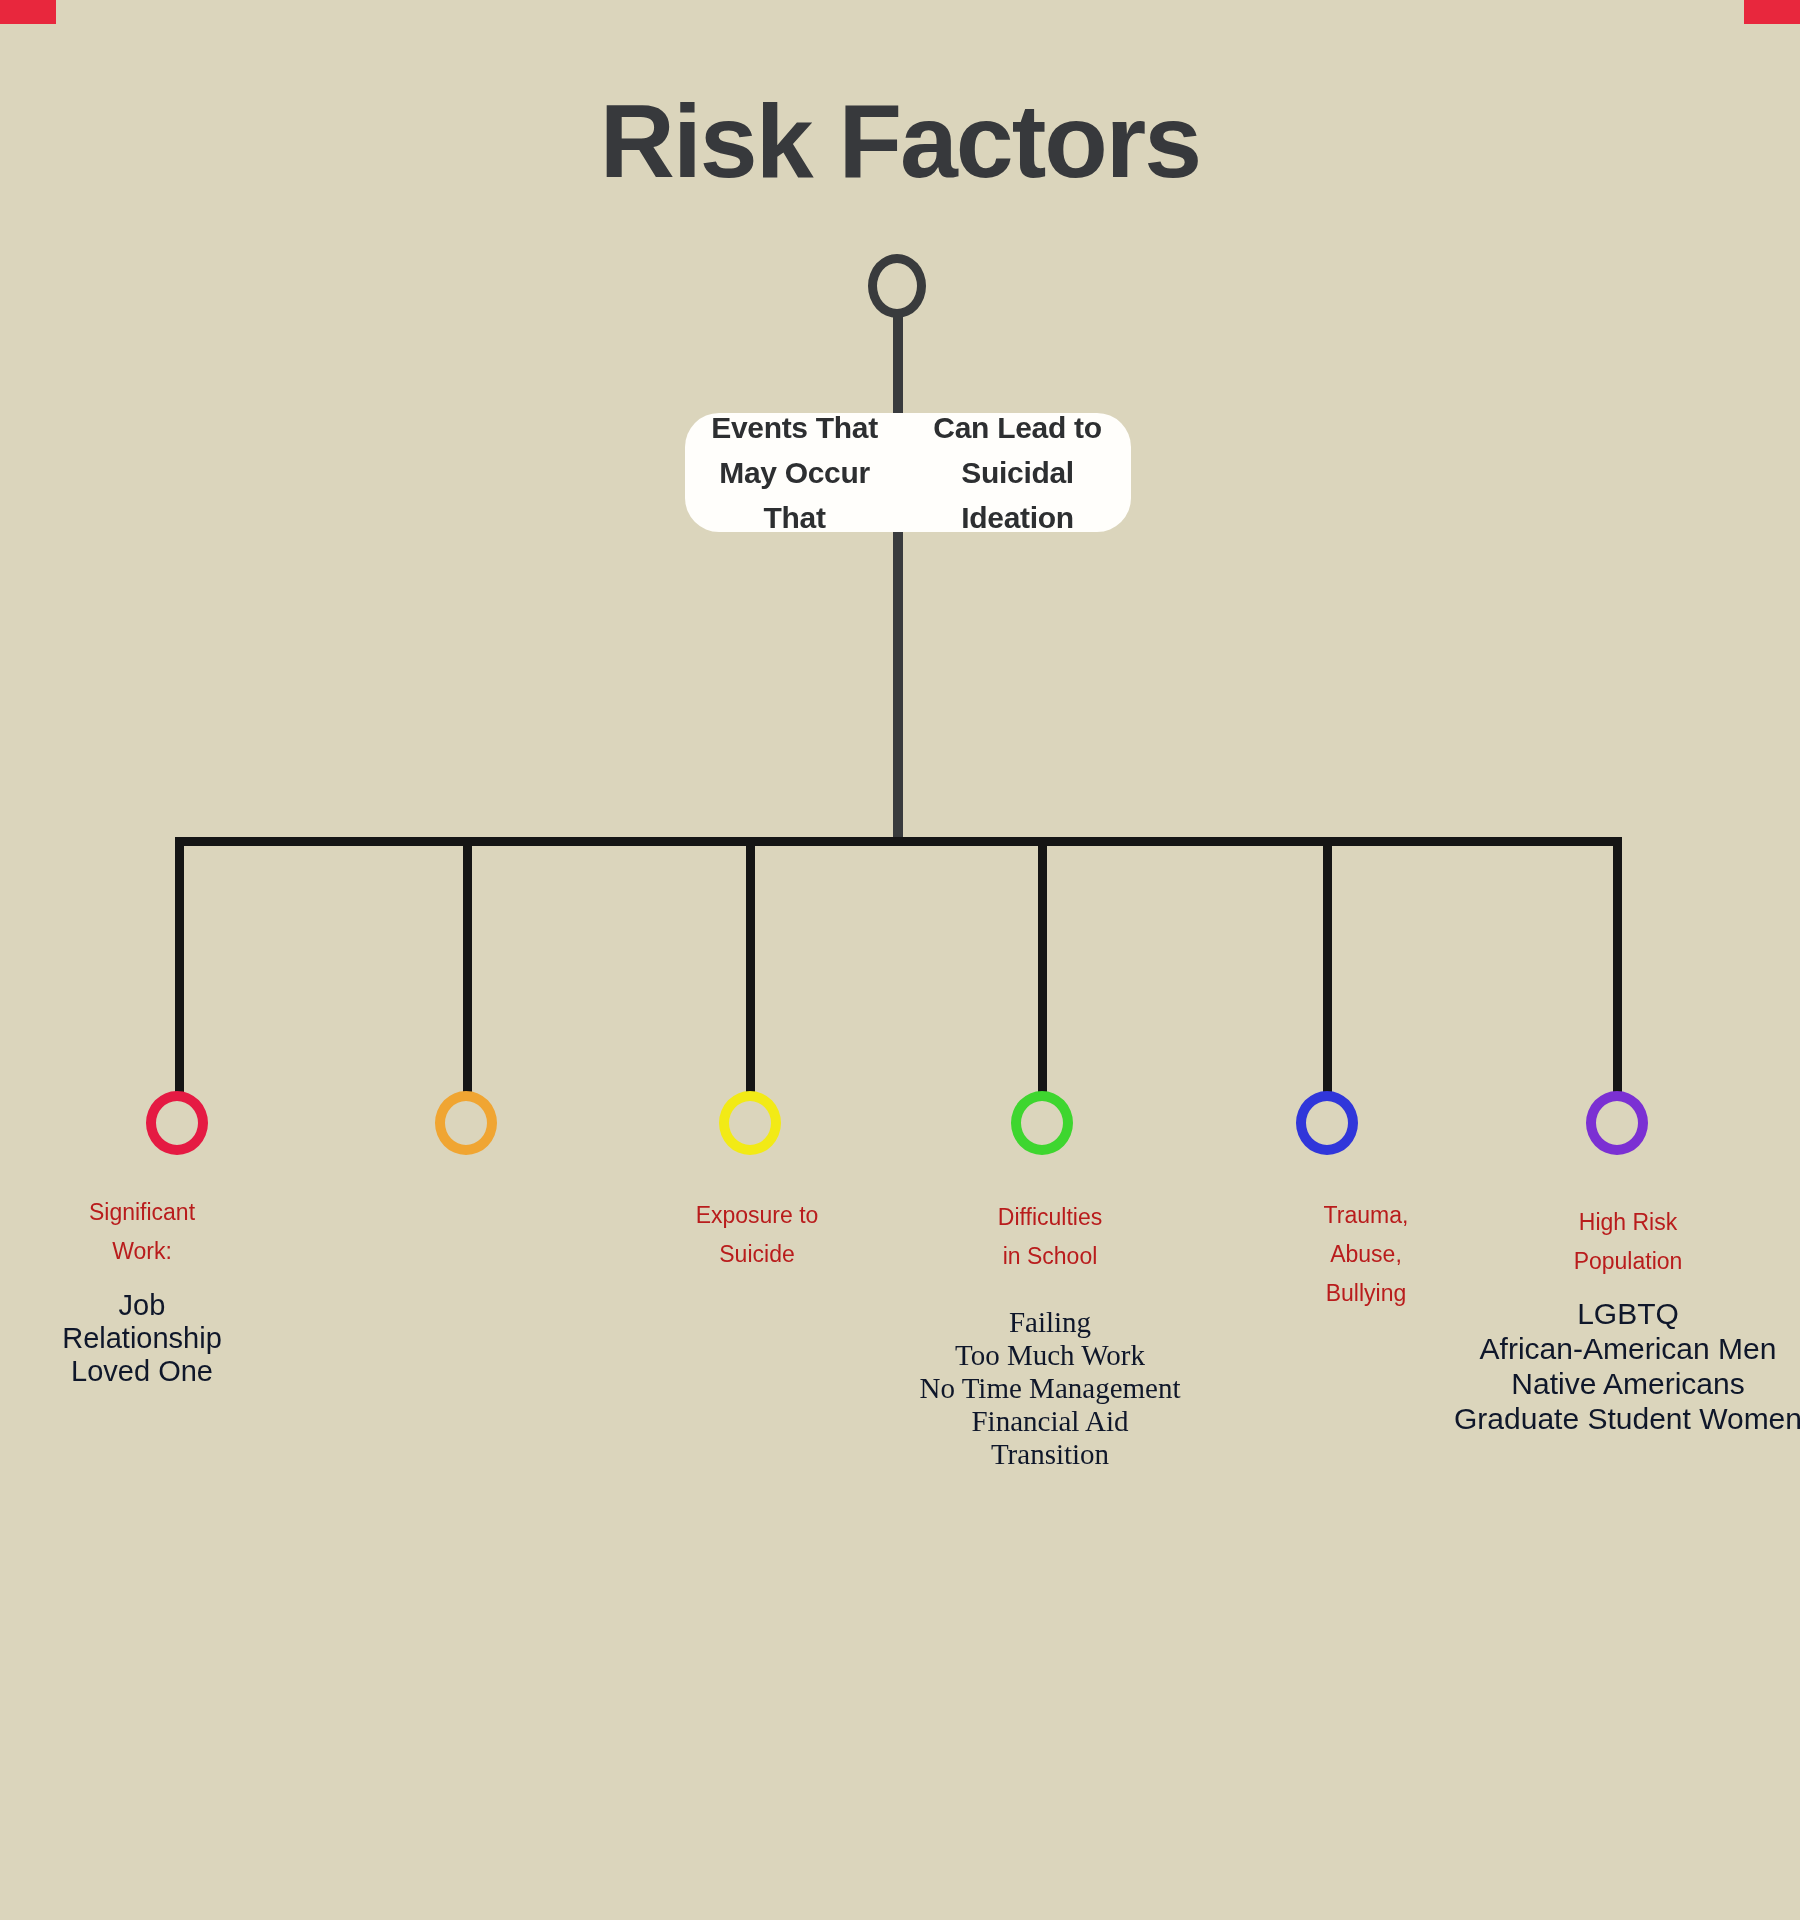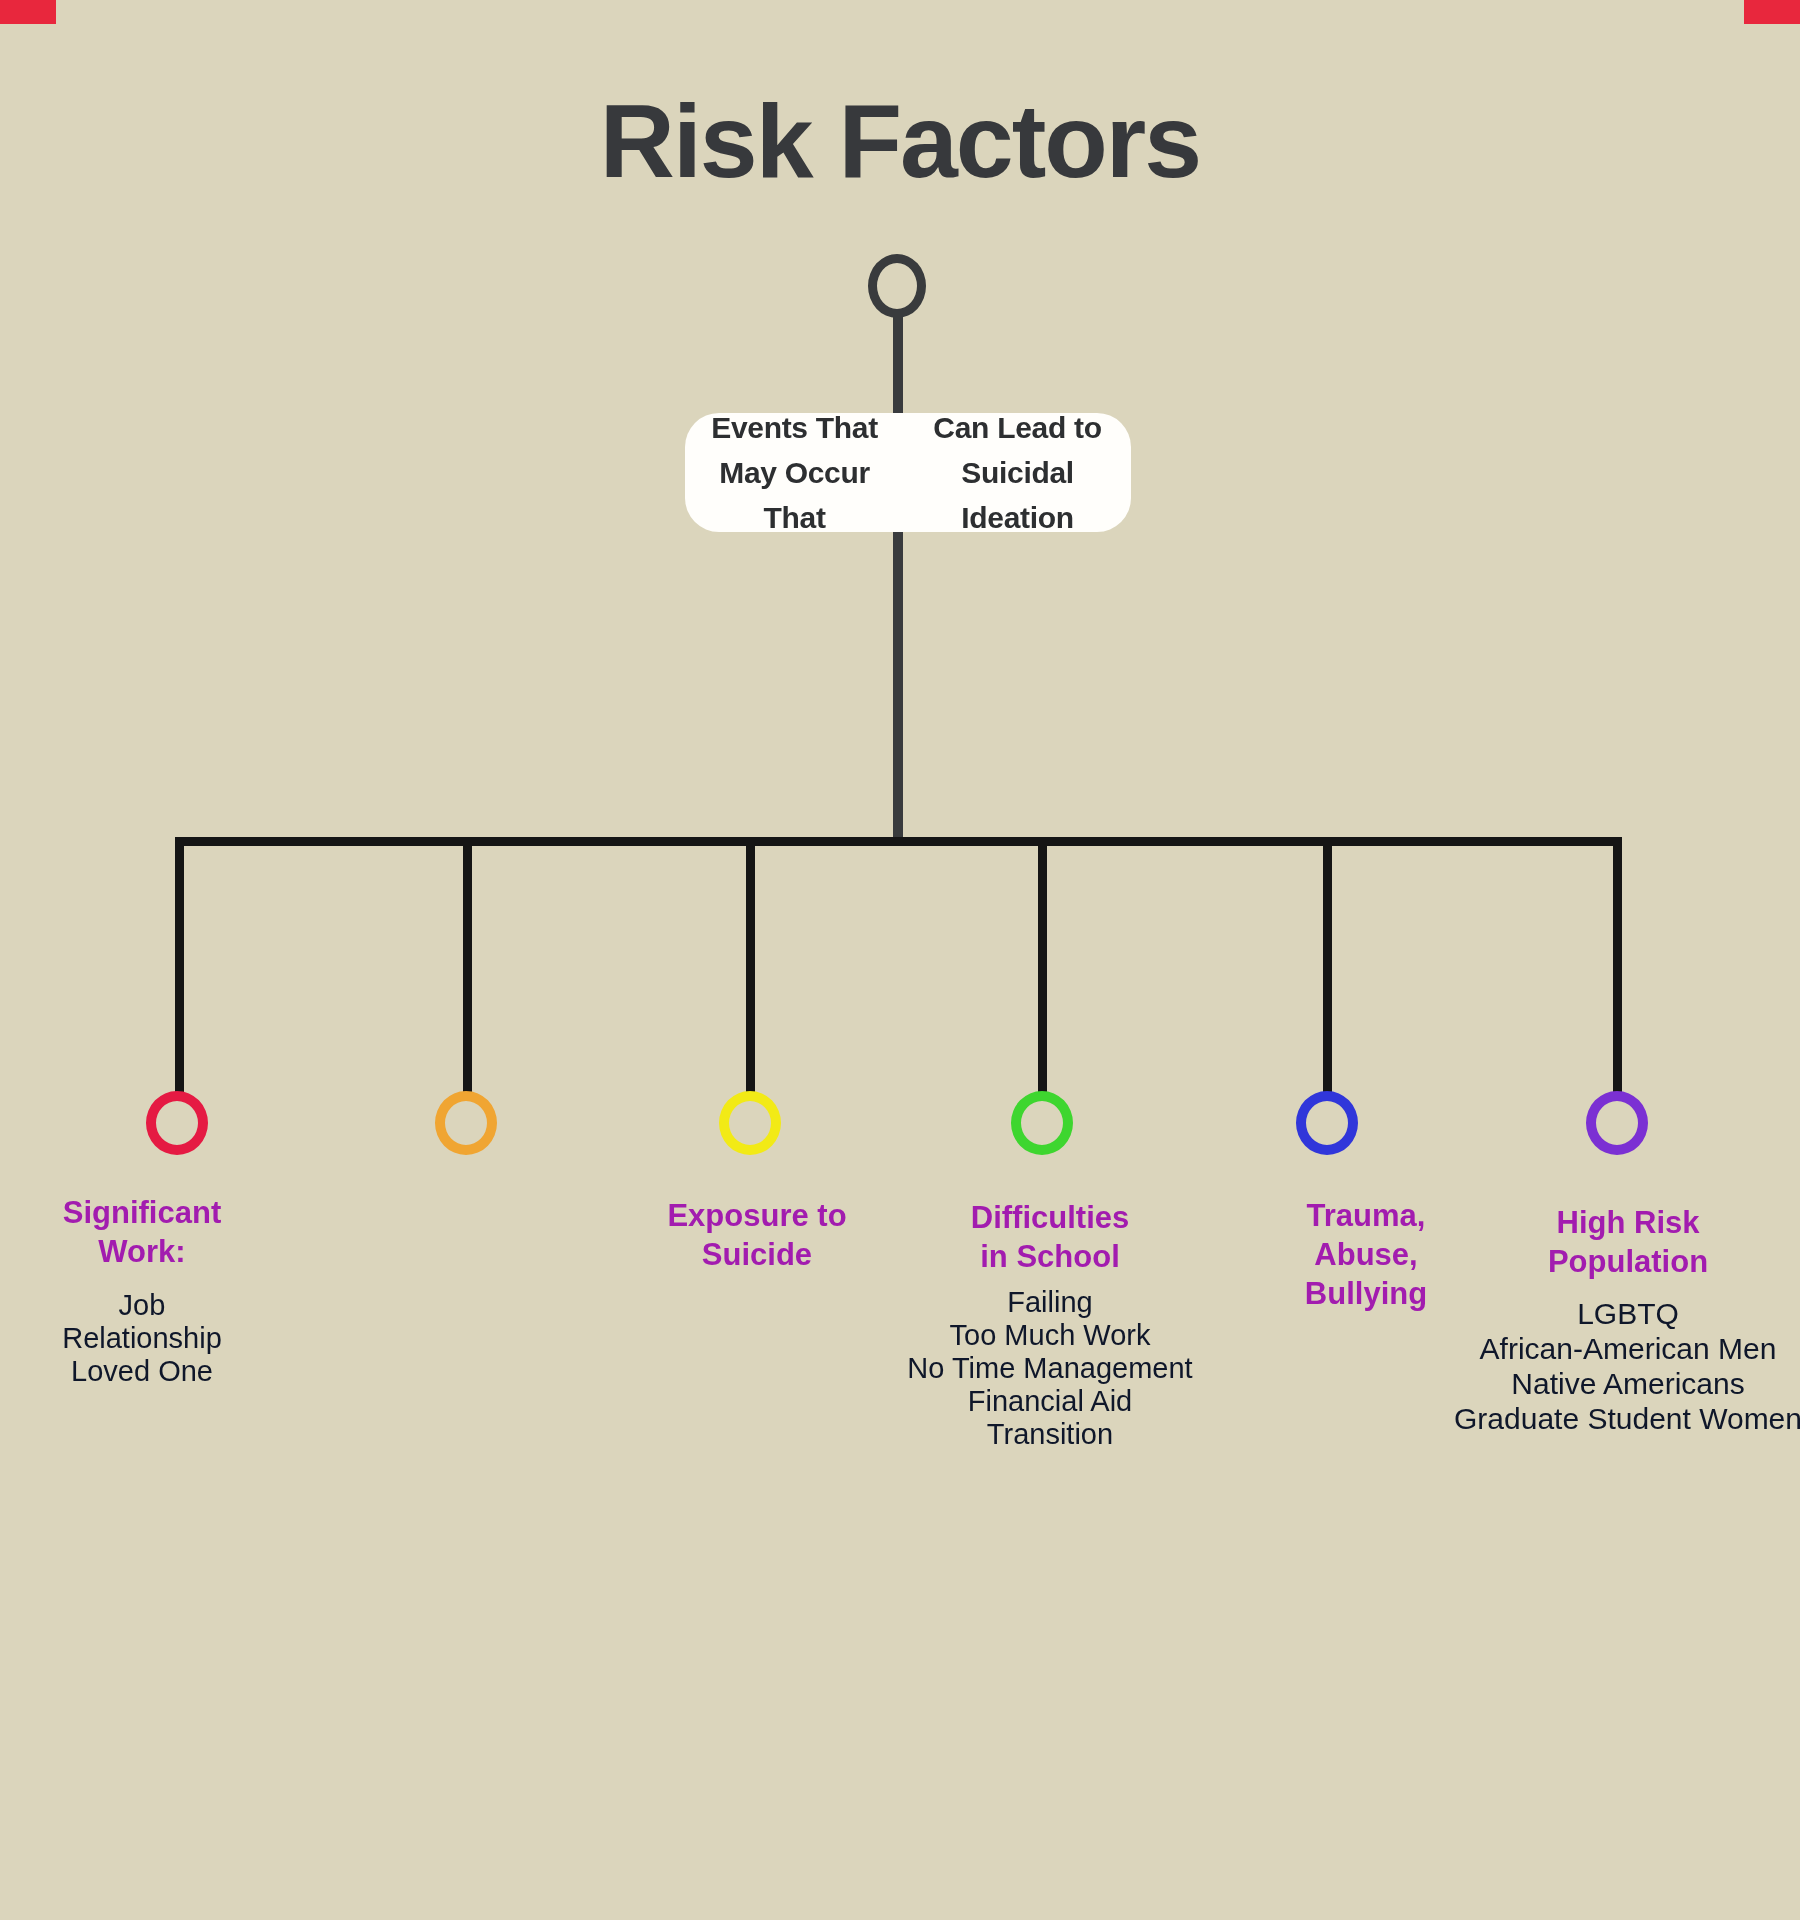--- a/index.html
+++ b/index.html
@@ -29,21 +29,21 @@
     border:10px solid #000;border-radius:50%;box-sizing:border-box;
   }
   .root-label{
     position:absolute;left:685px;top:413px;width:446px;height:119px;
     background:#fffefb;border-radius:34px;
     display:flex;justify-content:center;align-items:center;
     font-weight:bold;font-size:30px;line-height:45px;letter-spacing:-0.3px;
     color:#2d2f31;text-align:center;z-index:2;
   }
   .col{position:absolute;transform:translateX(-50%);text-align:center;}
-  .col-heading{font-size:31px;font-weight:bold;line-height:39px;color:#a21caf;white-space:nowrap;}
+  .col-heading{font-size:23px;font-weight:normal;line-height:39px;color:#b91c1c;white-space:nowrap;}
   .col-list{font-size:29px;line-height:33px;color:#0f172a;white-space:nowrap;}
   .col-list.large{font-size:30px;line-height:35px;}
 </style>
 </head>
 <body>
 
 <div class="canvas">
 
   <div class="corner corner-left" style="background-color: rgb(232, 39, 61);"></div>
   <div class="corner corner-right" style="background-color: rgb(232, 39, 61);"></div>
@@ -91,21 +91,21 @@
       <div>Exposure to</div>
       <div>Suicide</div>
     </div>
   </div>
 
   <div class="col" style="left:1050px;top:1198px;">
     <div class="col-heading">
       <div>Difficulties</div>
       <div>in School</div>
     </div>
-    <div class="col-list" style="margin-top:10px;">
+    <div class="col-list" style="margin-top:30px;font-family:Liberation Serif, serif;">
       <div>Failing</div>
       <div>Too Much Work</div>
       <div>No Time Management</div>
       <div>Financial Aid</div>
       <div>Transition</div>
     </div>
   </div>
 
   <div class="col" style="left:1334px;top:1196px;margin-left:32px;">
     <div class="col-heading">

